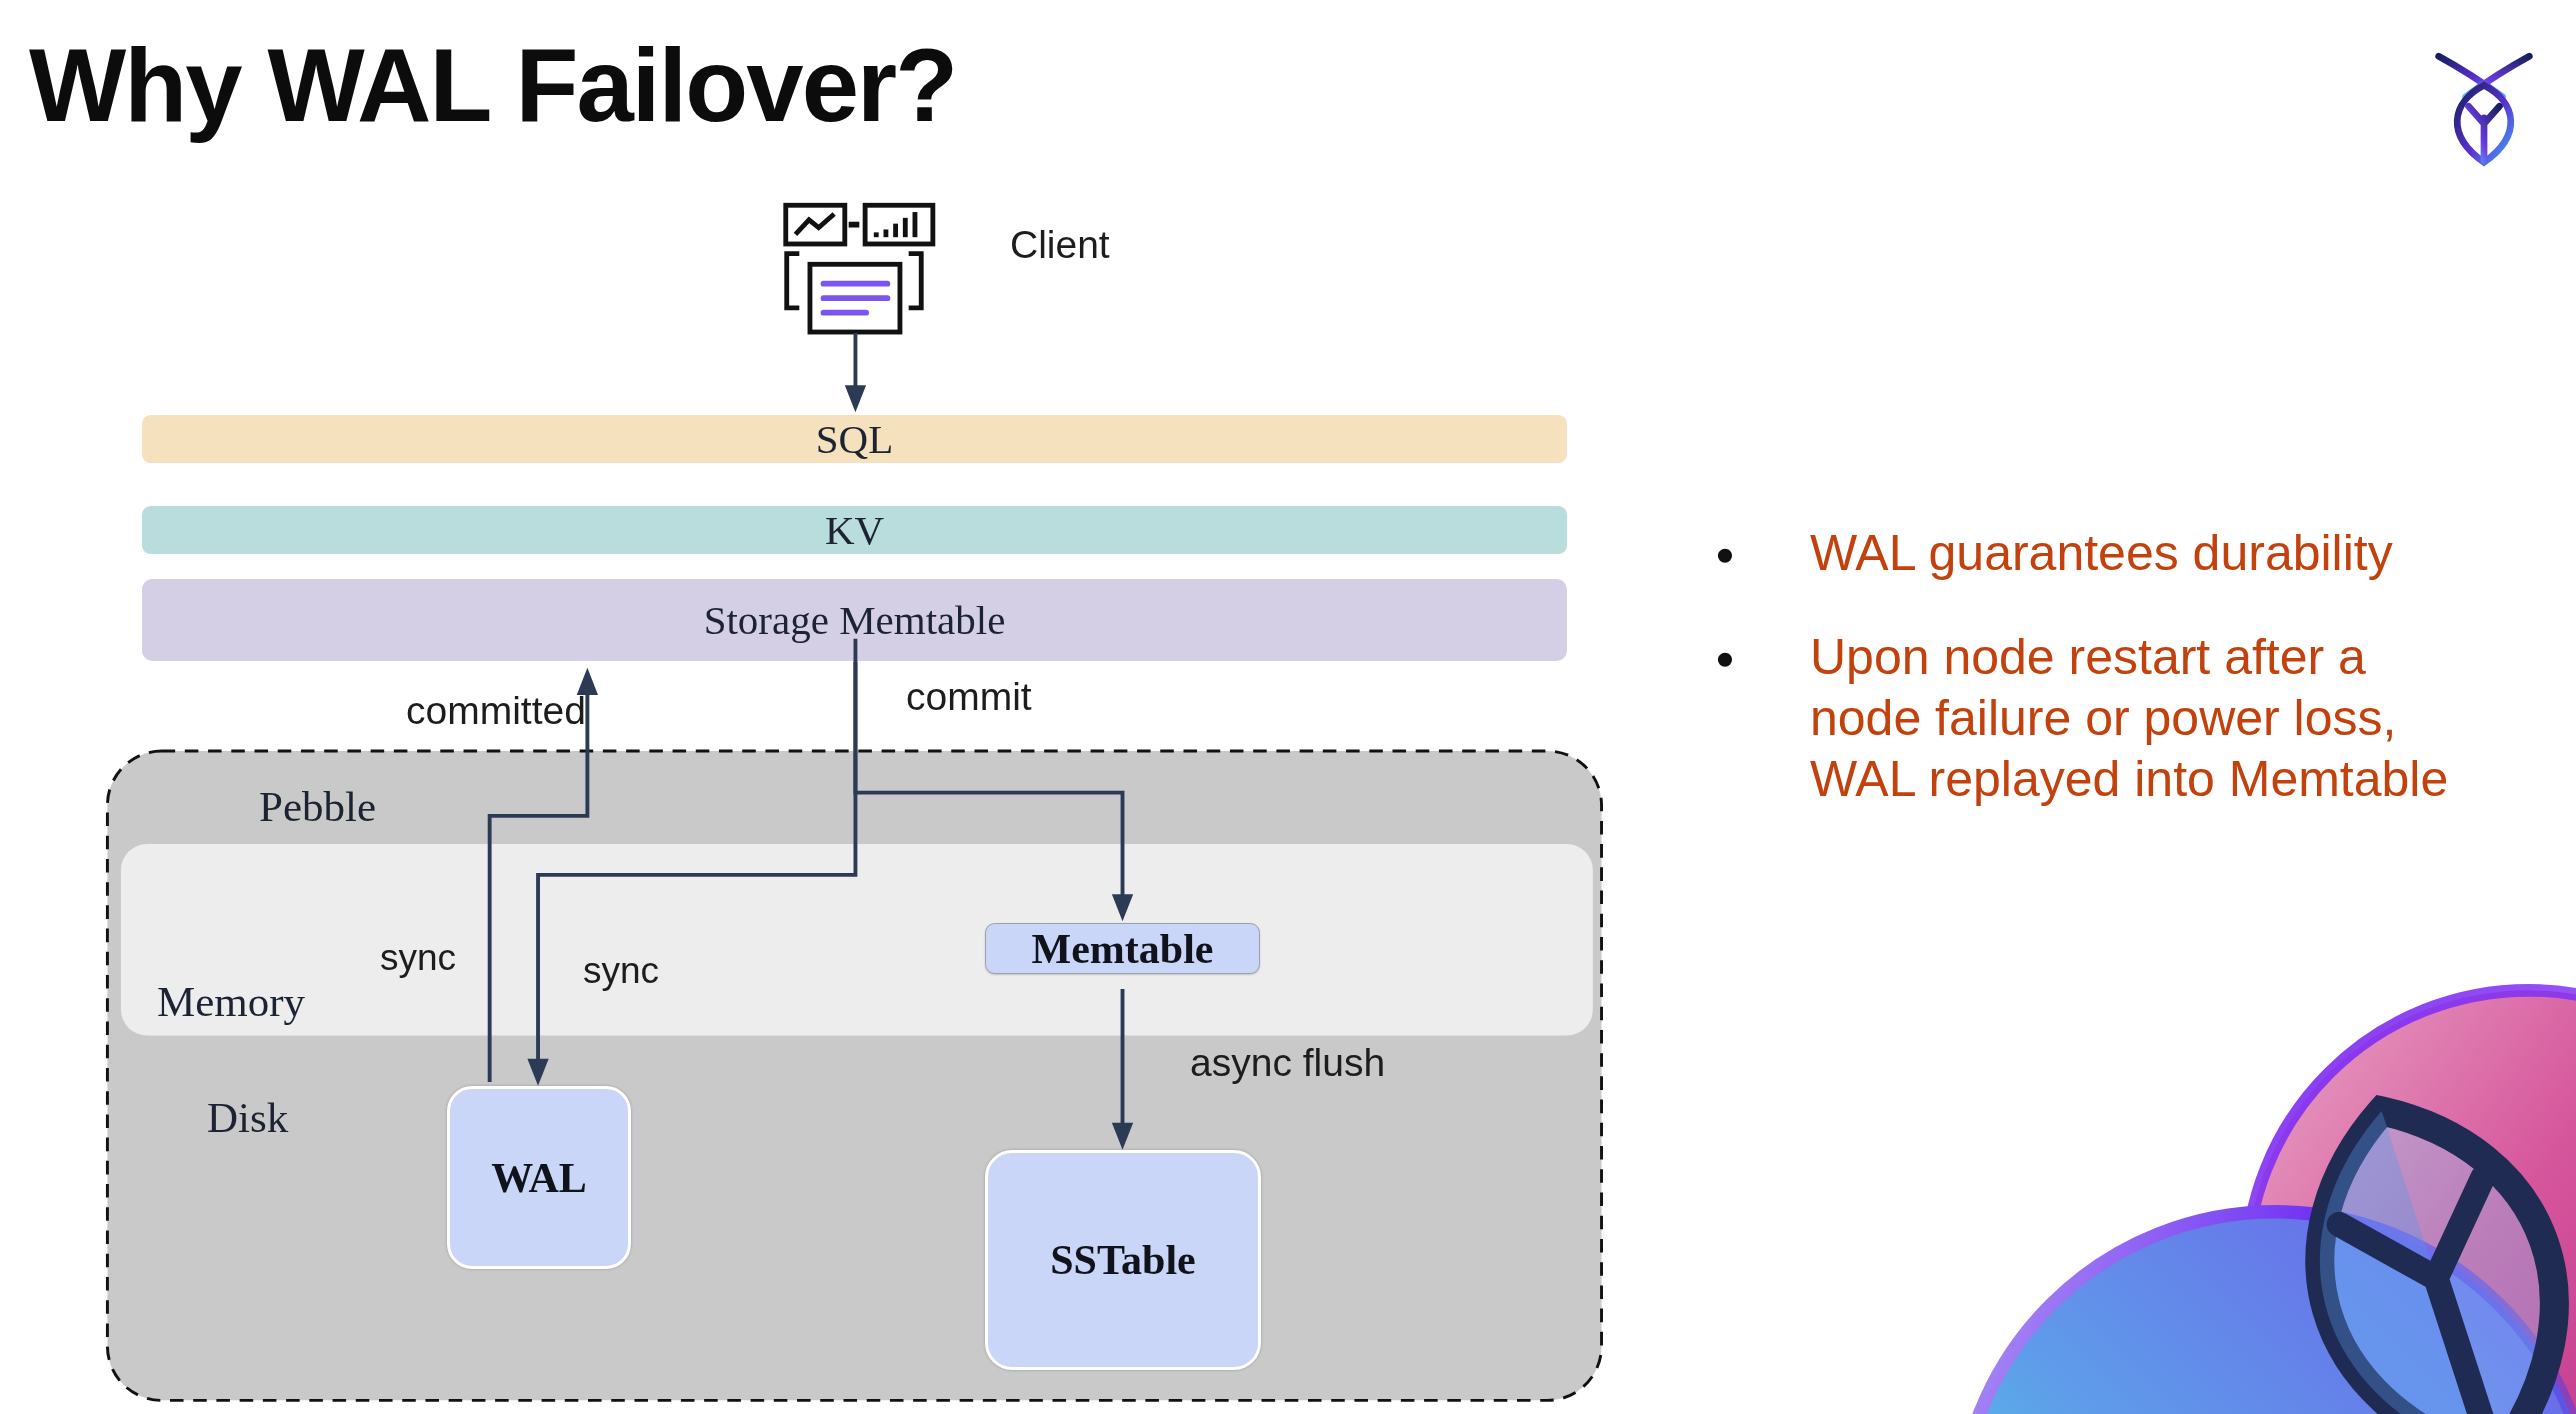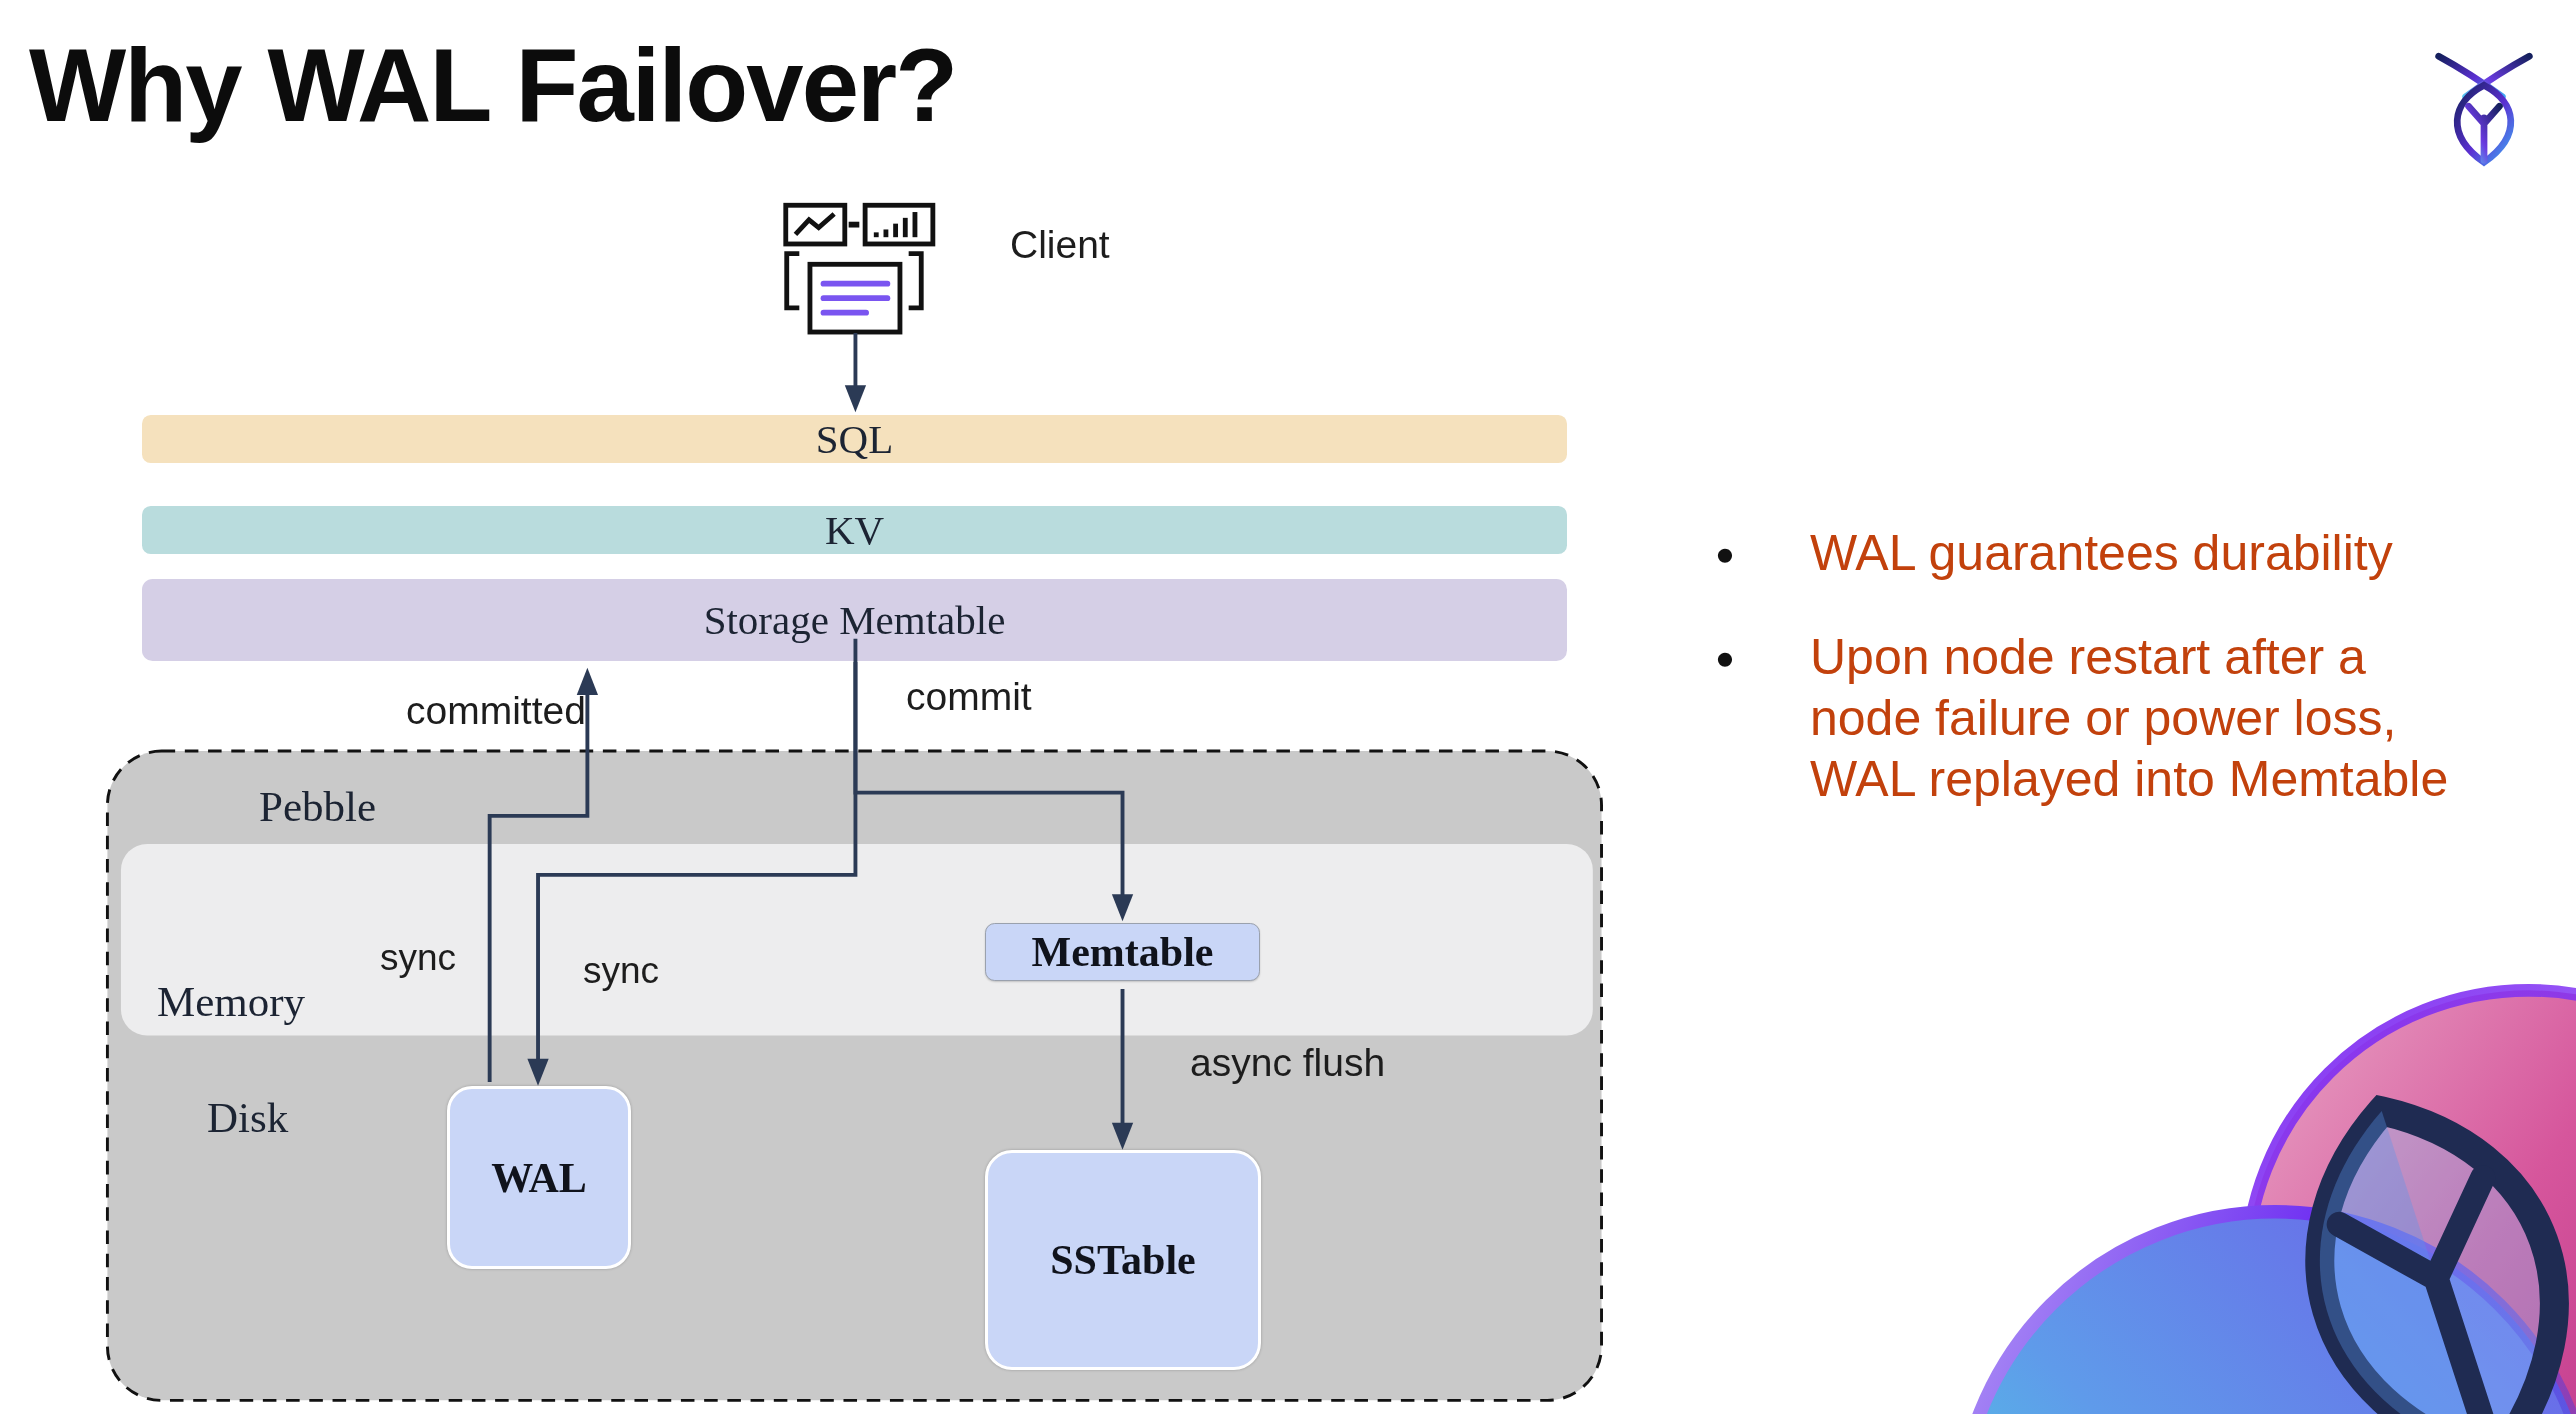--- a/index.html
+++ b/index.html
@@ -56,21 +56,21 @@
   .lab-sync2{left:583px; top:950px; font-size:37px;}
   .lab-async{left:1190px; top:1041px;}
   
   .node{
     position:absolute; z-index:4; background:var(--box-fill);
     display:flex; align-items:center; justify-content:center;
     font-family:"Liberation Serif", serif; font-weight:700;
     font-size:42px; color:#10131c;
   }
   .node-memtable{
-    left:985px; top:923px; width:275px; height:58px;
+    left:985px; top:923px; width:275px; height:51px;
     border:1.9px solid var(--box-border-gray); border-radius:9.7px;
     box-shadow:0 1px 1.9px rgba(0,0,0,.18);
   }
   .node-wal{
     left:447px; top:1086px; width:184px; height:183px;
     border:3.9px solid #ffffff; border-radius:25px;
     box-shadow:0 0 2.9px rgba(0,0,0,.25);
   }
   .node-sstable{
     left:985px; top:1150px; width:276px; height:220px;

